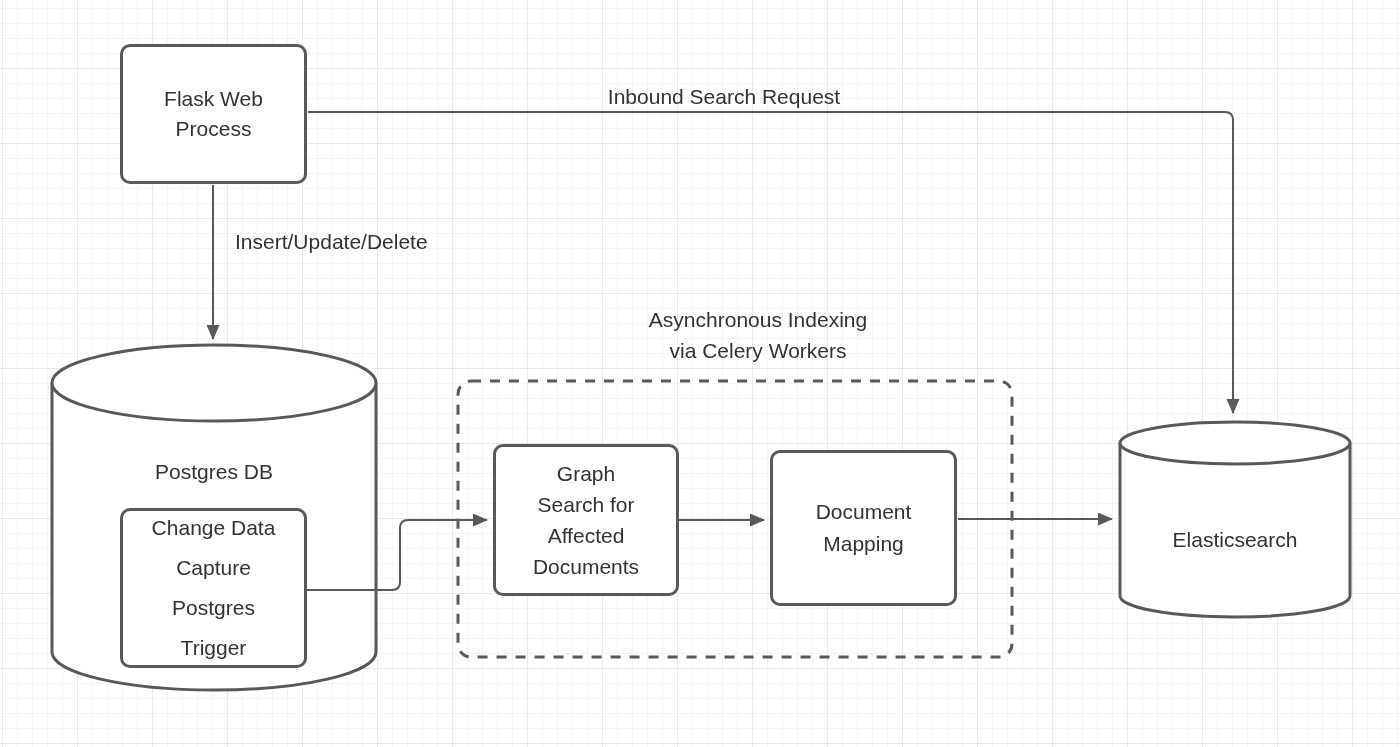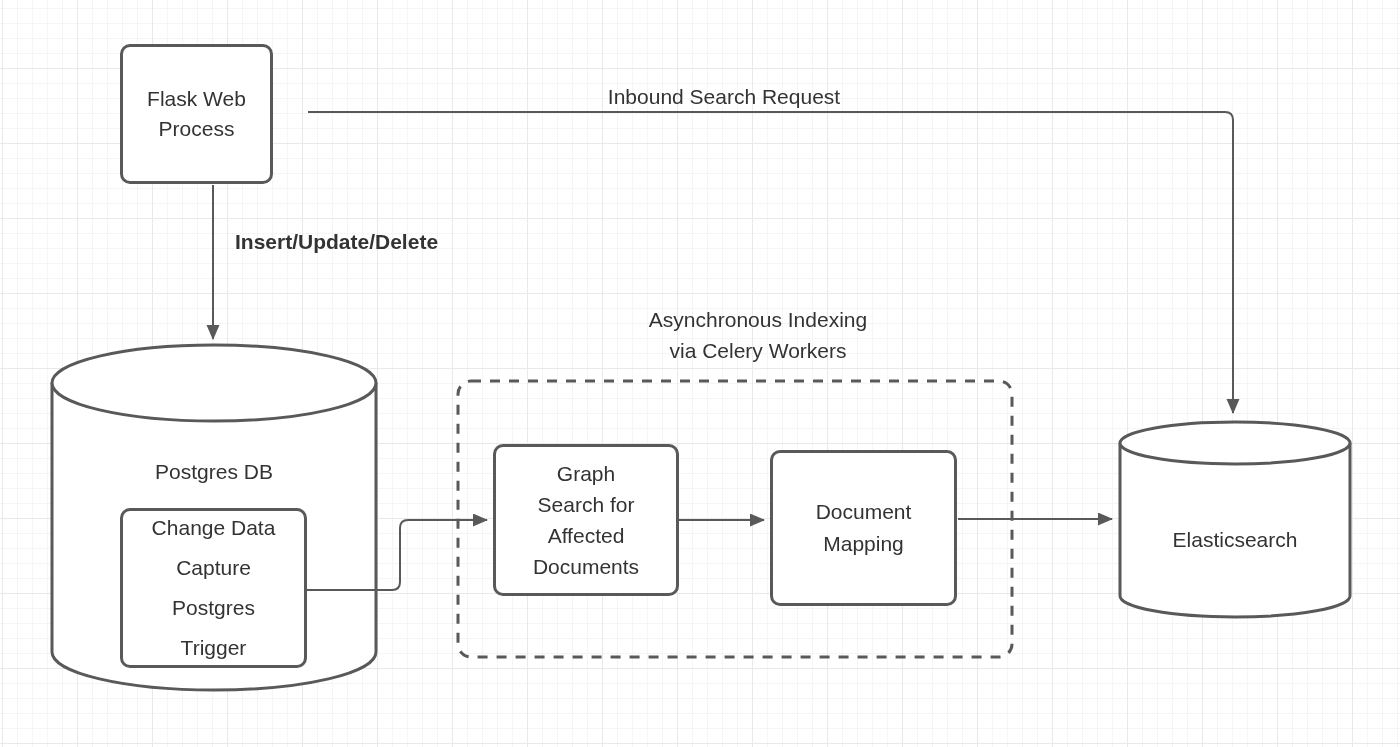--- a/index.html
+++ b/index.html
@@ -66,21 +66,21 @@
 
     <path d="M 213 185 L 213 339" fill="none" stroke="#595959" stroke-width="2" marker-end="url(#arrow)"></path>
 
     <path d="M 307 590 L 392 590 Q 400 590 400 582 L 400 528 Q 400 520 408 520 L 487 520" fill="none" stroke="#595959" stroke-width="2" marker-end="url(#arrow)"></path>
 
     <path d="M 679 520 L 764 520" fill="none" stroke="#595959" stroke-width="2" marker-end="url(#arrow)"></path>
 
     <path d="M 958 519 L 1112 519" fill="none" stroke="#595959" stroke-width="2" marker-end="url(#arrow)"></path>
   </svg>
 
-  <div class="node" style="left:120px;top:44px;width:153px;height:140px;">Flask Web
+  <div class="node" style="left:120px;top:44px;width:187px;height:140px;">Flask Web
 Process</div>
 
   <div class="node" style="left:120px;top:508px;width:187px;height:160px;line-height:40px;">Change Data
 Capture
 Postgres
 Trigger</div>
 
   <div class="node" style="left:493px;top:444px;width:186px;height:152px;line-height:31px;">Graph
 Search for
 Affected
@@ -91,15 +91,15 @@
 
   <div class="lbl" style="left:64px;top:456px;width:300px;">Postgres DB</div>
 
   <div class="lbl" style="left:1120px;top:524px;width:230px;">Elasticsearch</div>
 
   <div class="lbl" style="left:574px;top:81px;width:300px;">Inbound Search Request</div>
 
   <div class="lbl" style="left:558px;top:304px;width:400px;">Asynchronous Indexing
 via Celery Workers</div>
 
-  <div class="lbl left" style="left:235px;top:226px;width:300px;font-weight:bold;">Insert/Update/Delete</div>
+  <div class="lbl left" style="left:235px;top:226px;width:300px;">Insert/Update/Delete</div>
 
 </div>
 
 </body></html>

